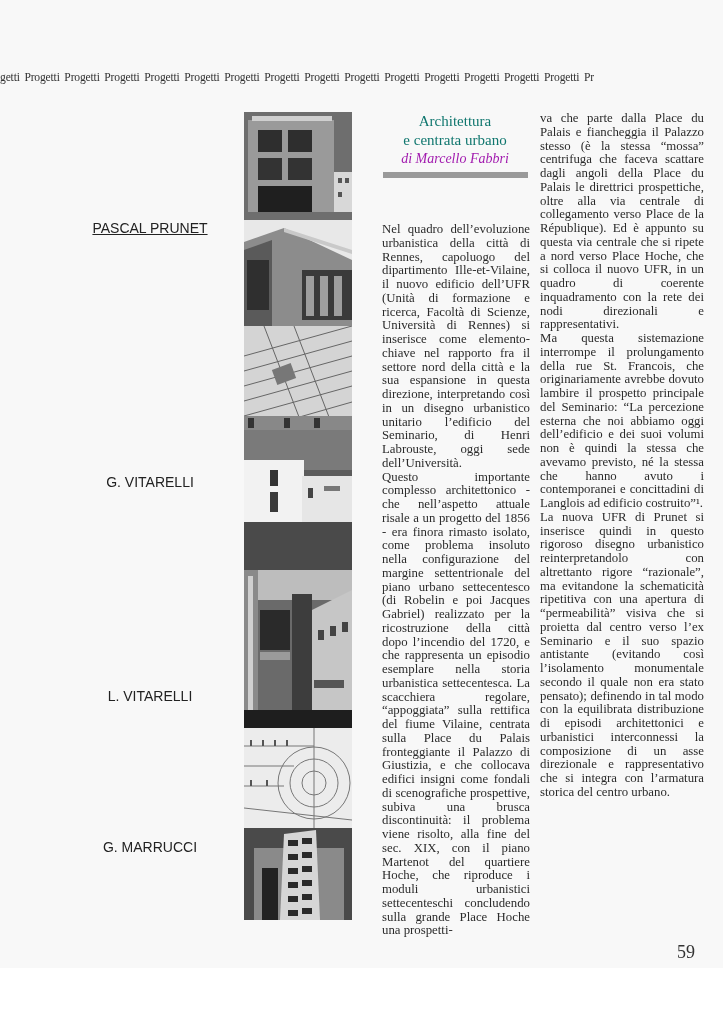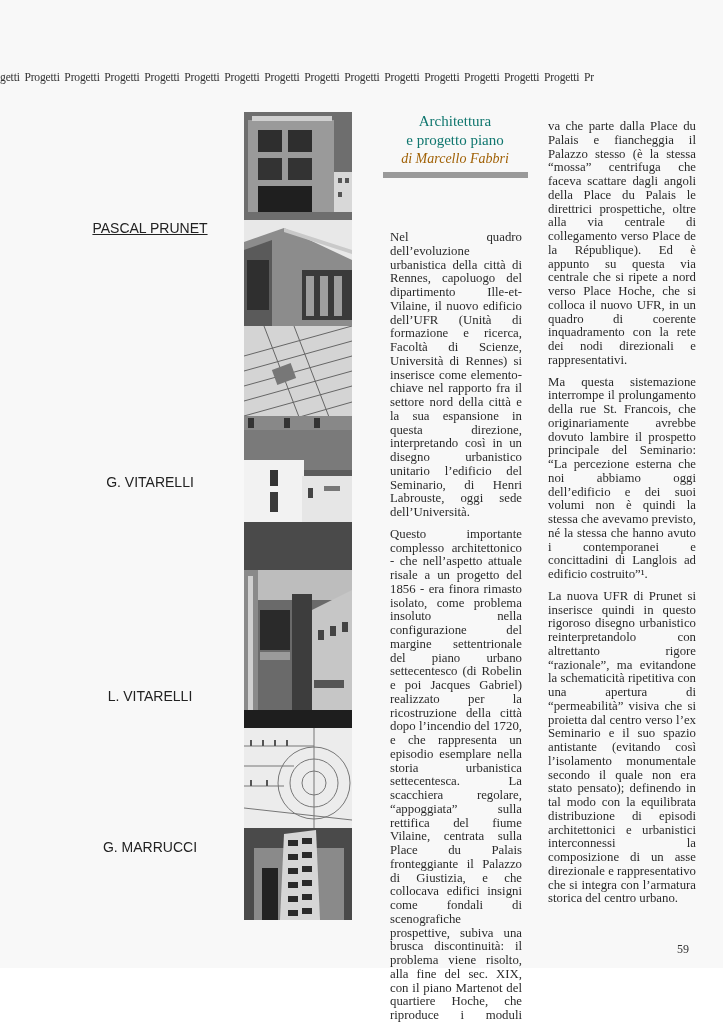--- a/index.html
+++ b/index.html
@@ -30,34 +30,34 @@
     position: absolute; left: 244px; top: 112px; width: 108px; height: 808px;
   }
   .photo {
     position: absolute; left: 0; width: 108px; overflow: hidden;
   }
   .photo svg { display: block; }
   .title-block {
     position: absolute; left: 380px; top: 112px; width: 150px; text-align: center;
   }
   .title-line { font-size: 15px; line-height: 19px; color: #0f766e; }
-  .author-line { font-size: 14px; font-style: italic; line-height: 18px; color: #a16207; }
+  .author-line { font-size: 14px; font-style: italic; line-height: 18px; color: #a21caf; }
   .title-rule {
     position: absolute; left: 383px; top: 172px; width: 145px; height: 6px;
     background: #9a9a9a;
   }
   .col {
     position: absolute; font-size: 12.8px; line-height: 13.75px; color: #2b2b2b;
     text-align: justify;
   }
   .col-left { left: 382px; top: 223px; width: 148px; }
   .col-right { left: 540px; top: 112px; width: 164px; }
-  .col p { margin: 8px; }
+  .col p { margin: 0; }
   .page-number {
-    position: absolute; left: 677px; top: 942px; font-size: 12px; color: #333;
+    position: absolute; left: 677px; top: 942px; font-size: 18px; color: #333;
   }
 </style>
 </head>
 <body>
 
 <div class="page-bg"></div>
 
 <div class="header-band">
   <span>getti</span><span>Progetti</span><span>Progetti</span><span>Progetti</span><span>Progetti</span><span>Progetti</span><span>Progetti</span><span>Progetti</span><span>Progetti</span><span>Progetti</span><span>Progetti</span><span>Progetti</span><span>Progetti</span><span>Progetti</span><span>Progetti</span><span>Pr</span>
 </div>
@@ -207,21 +207,21 @@
         <rect x="44" y="82" width="10" height="6"></rect>
           <rect x="58" y="80" width="10" height="6"></rect>
       </g>
       <rect x="18" y="40" width="16" height="52" fill="#222"></rect>
     </svg>
   </div>
 </div>
 
 <div class="title-block">
   <div class="title-line">Architettura</div>
-  <div class="title-line">e progetto piano</div>
+  <div class="title-line">e centrata urbano</div>
   <div class="author-line">di Marcello Fabbri</div>
 </div>
 <div class="title-rule"></div>
 
 <div class="col col-left">
   <p>Nel quadro dell’evoluzione urbanistica della città di Rennes, capoluogo del dipartimento Ille-et-Vilaine, il nuovo edificio dell’UFR (Unità di formazione e ricerca, Facoltà di Scienze, Università di Rennes) si inserisce come elemento-chiave nel rapporto fra il settore nord della città e la sua espansione in questa direzione, interpretando così in un disegno urbanistico unitario l’edificio del Seminario, di Henri Labrouste, oggi sede dell’Università.</p>
   <p>Questo importante complesso architettonico - che nell’aspetto attuale risale a un progetto del 1856 - era finora rimasto isolato, come problema insoluto nella configurazione del margine settentrionale del piano urbano settecentesco (di Robelin e poi Jacques Gabriel) realizzato per la ricostruzione della città dopo l’incendio del 1720, e che rappresenta un episodio esemplare nella storia urbanistica settecentesca. La scacchiera regolare, “appoggiata” sulla rettifica del fiume Vilaine, centrata sulla Place du Palais fronteggiante il Palazzo di Giustizia, e che collocava edifici insigni come fondali di scenografiche prospettive, subiva una brusca discontinuità: il problema viene risolto, alla fine del sec. XIX, con il piano Martenot del quartiere Hoche, che riproduce i moduli urbanistici settecenteschi concludendo sulla grande Place Hoche una prospetti-</p>
 </div>
 
 <div class="col col-right">

